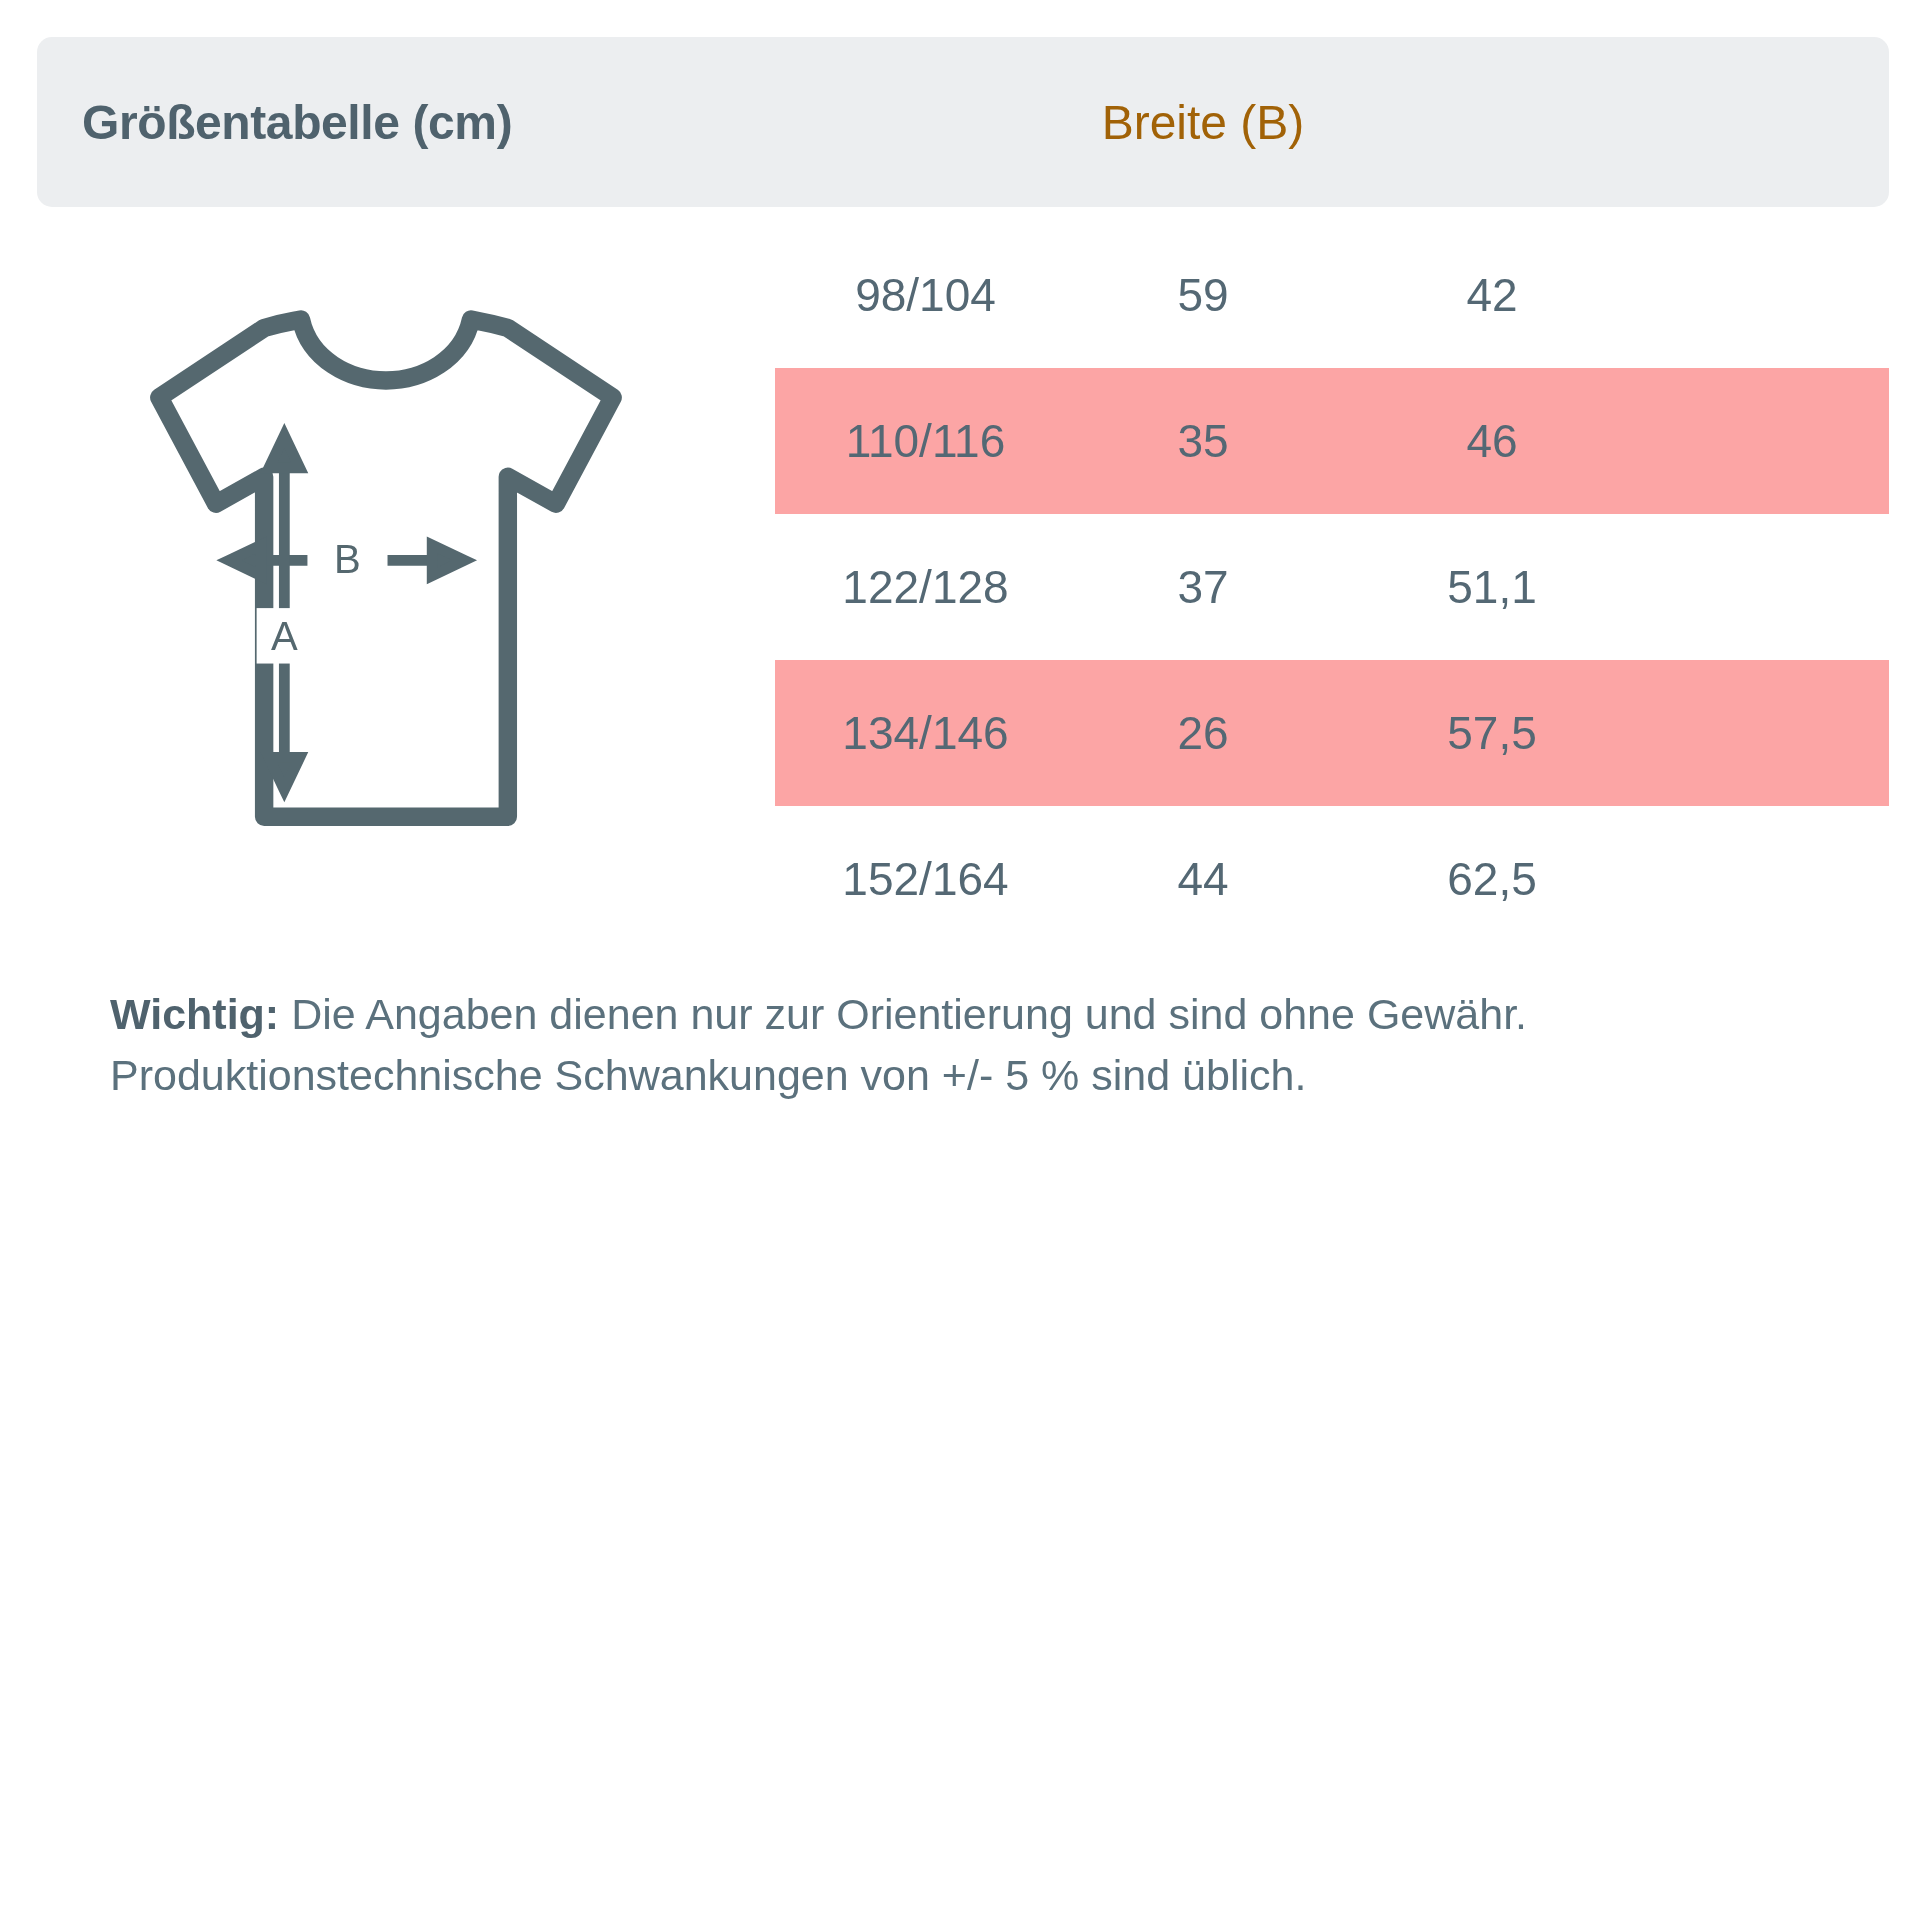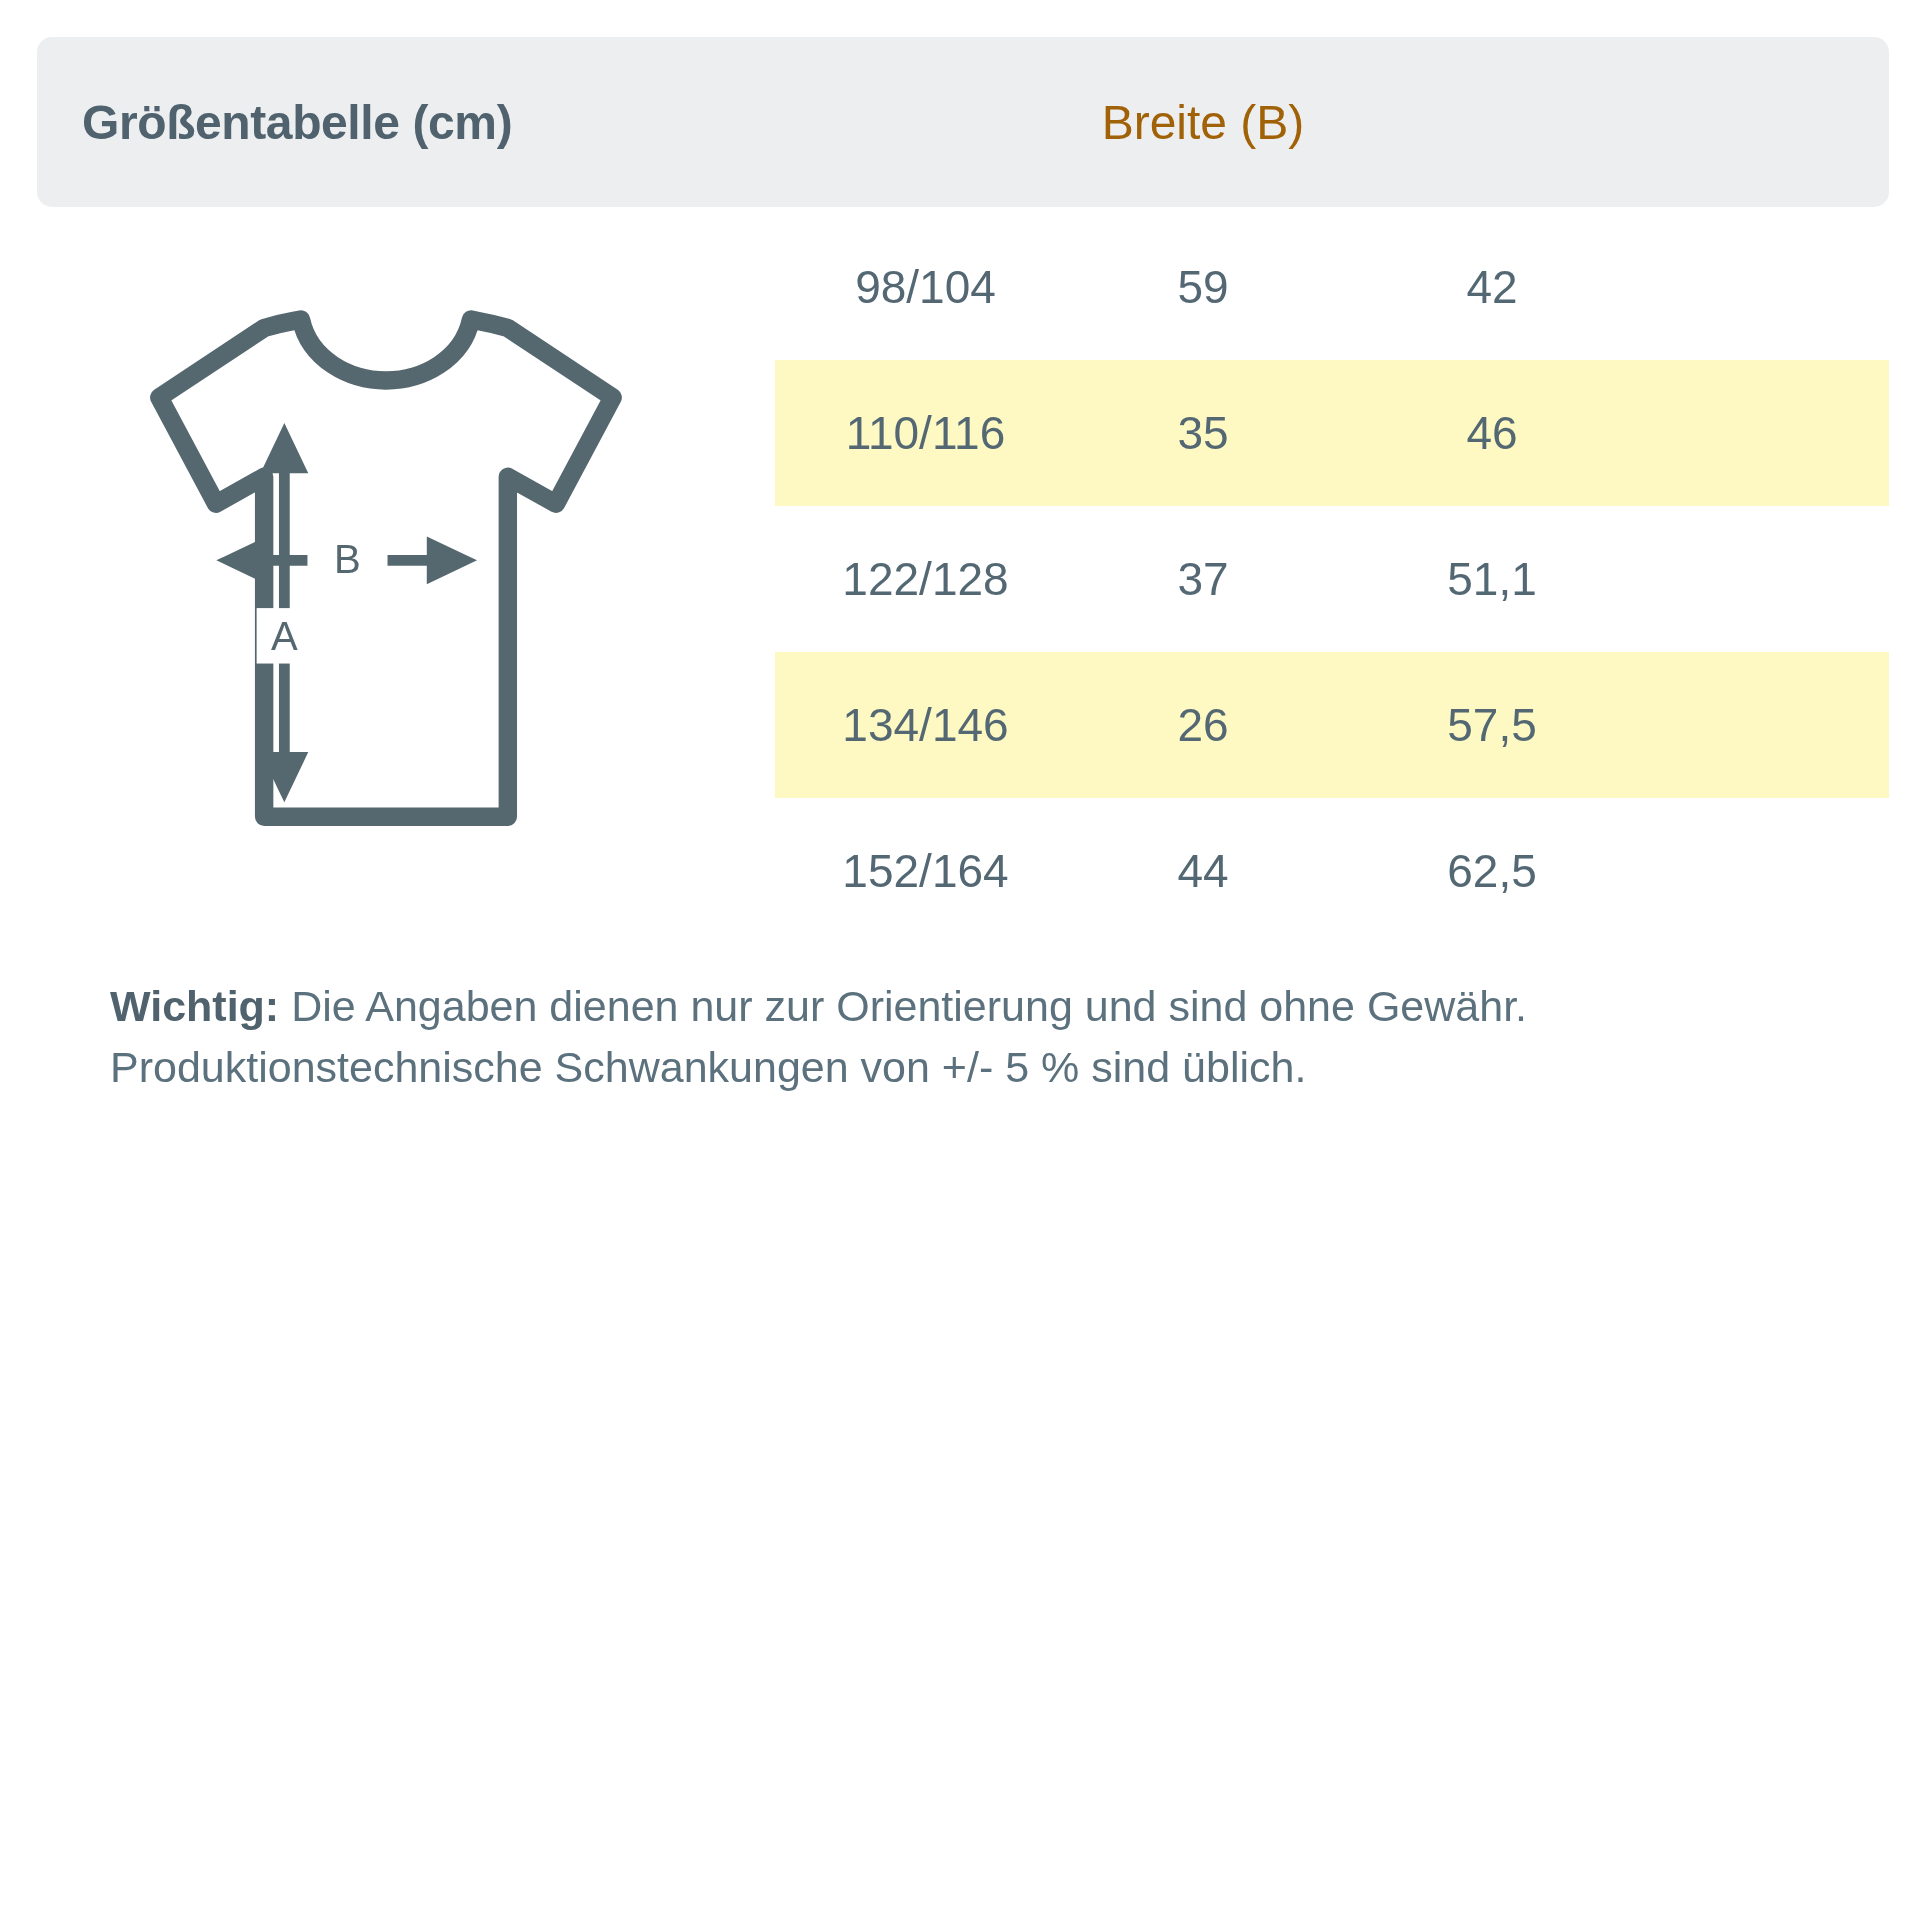--- a/index.html
+++ b/index.html
@@ -67,29 +67,29 @@
     justify-content: center;
     box-sizing: border-box;
     padding-top: 23px;
   }
   .illustration svg {
     display: block;
   }
 
   .table-wrap {
     flex: 1 1 auto;
-    margin-top: 7px;
+    margin-top: 15px;
   }
   .row {
     display: flex;
     align-items: center;
     height: 146px;
   }
   .row.alt {
-    background: #fef9c3;
+    background: #fca5a5;
   }
   .cell {
     font-size: 46px;
     color: #546874;
     text-align: center;
   }
   .cell-size   { flex: 0 0 301px; }
   .cell-width  { flex: 0 0 254px; }
   .cell-height { flex: 0 0 324px; }
 

